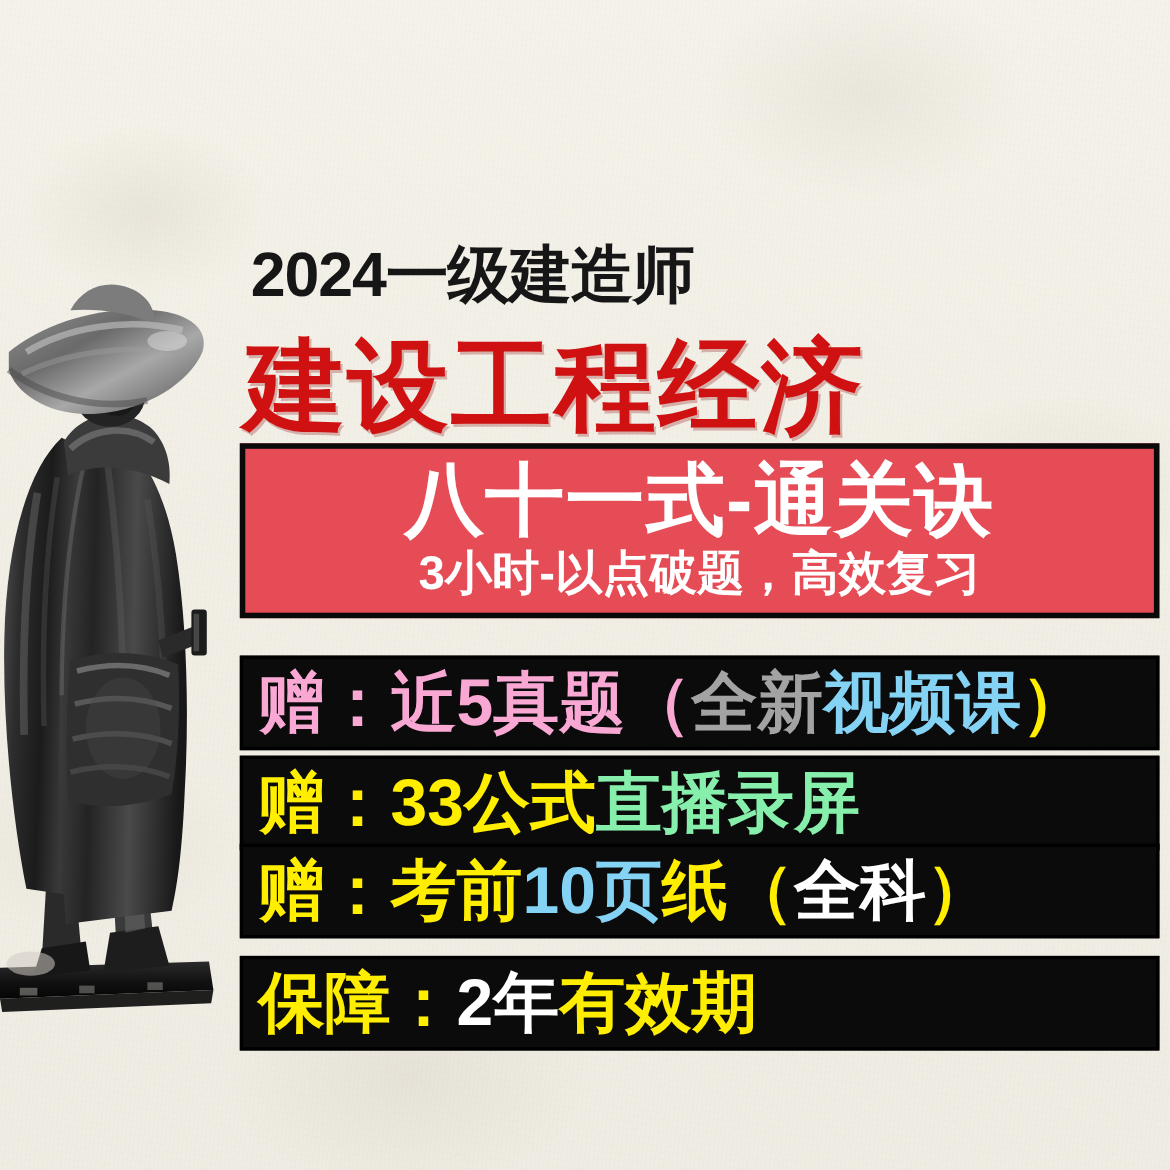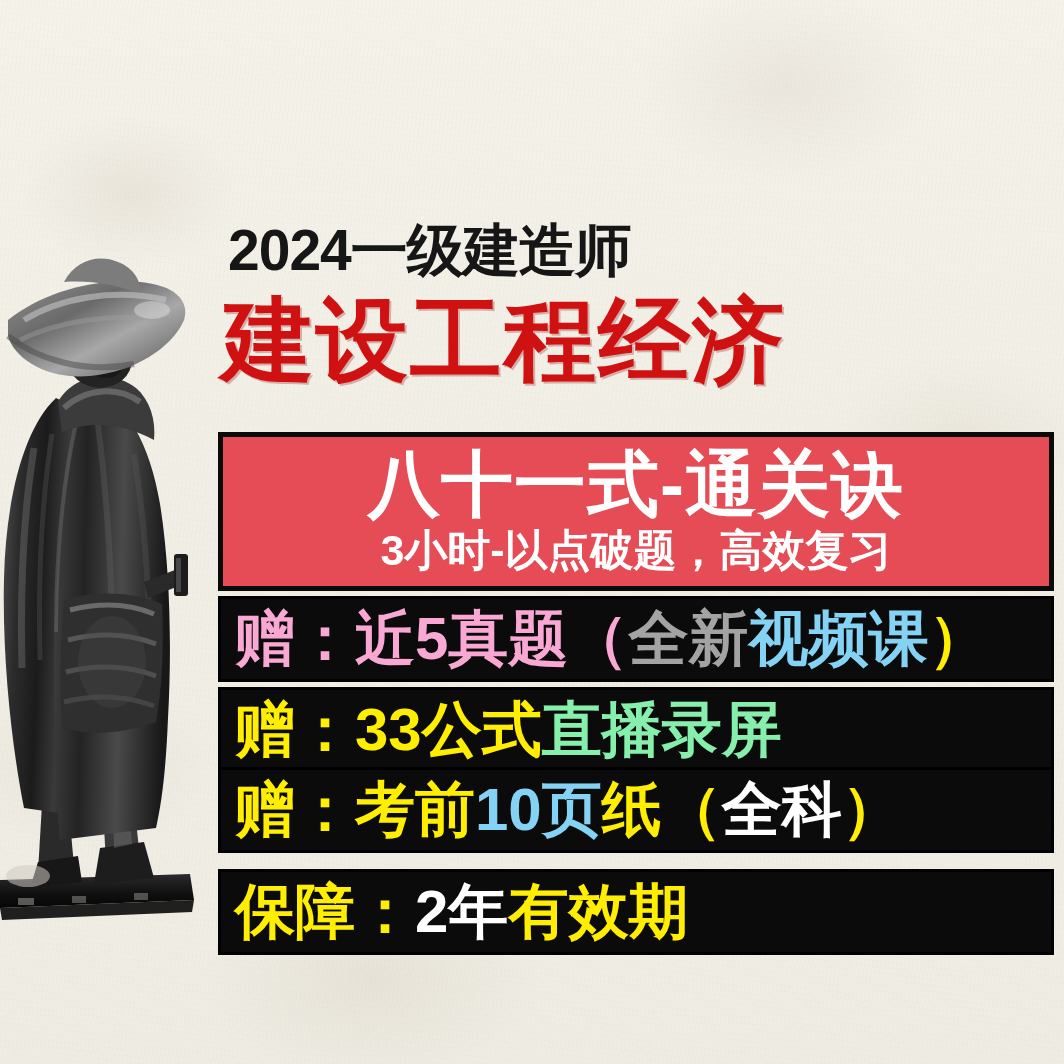--- a/index.html
+++ b/index.html
@@ -58,35 +58,35 @@
     font-weight: bold;
     letter-spacing: -1px;
     color: #161616;
     white-space: nowrap;
     line-height: 1;
   }
 
   .title-main {
     position: absolute;
     left: 222px;
-    top: 294px;
+    top: 306px;
     font-size: 92px;
     font-weight: bold;
     letter-spacing: 2px;
     color: #cf1111;
     white-space: nowrap;
     line-height: 1;
     text-shadow: 2px 2px 0 rgba(140,10,10,.28);
   }
 
   
   .red-banner {
     position: absolute;
     left: 218px;
-    top: 432px;
+    top: 403px;
     width: 836px;
     height: 159px;
     background: #e54c55;
     border: 5px solid #0a0a0a;
     box-sizing: border-box;
     display: flex;
     flex-direction: column;
     align-items: center;
     justify-content: center;
   }

